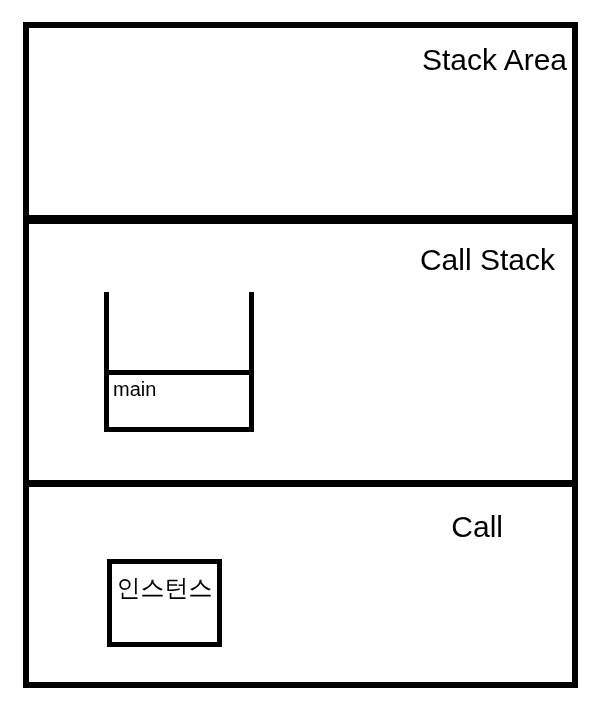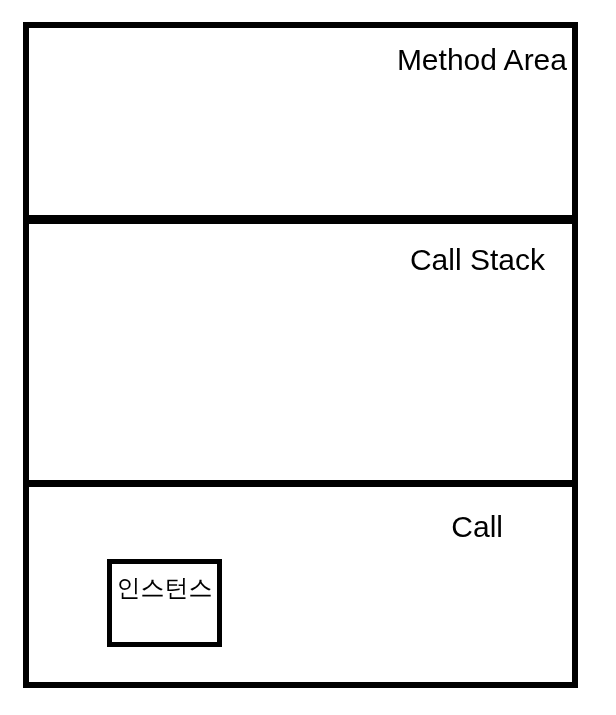--- a/index.html
+++ b/index.html
@@ -29,21 +29,21 @@
   .section.heap        { top: 481px; height: 207px; }
 
   .section-title {
     position: absolute;
     font-size: 30px;
     line-height: 1.1;
     white-space: nowrap;
     color: #000000;
   }
   .title-method-area { top: 43px;  right: 49px;  }
-  .title-call-stack  { top: 243px; right: 71px;  }
+  .title-call-stack  { top: 243px; right: 61px;  }
   .title-heap        { top: 510px; right: 113px; }
 
   .class-data-box {
     position: absolute;
     left: 88px;
     top: 45px;
     width: 110px;
     height: 106px;
     box-sizing: border-box;
     border: 5px solid #000000;
@@ -94,24 +94,29 @@
     line-height: 24px;
     margin-top: 29px;
   }
 </style>
 </head>
 <body>
 
 <div class="canvas">
 
   <div class="section method-area"></div>
-  <div class="section-title title-method-area">Method Area</div>
+  <div class="section-title title-method-area">Stack Area</div>
 
   <div class="section call-stack"></div>
   <div class="section-title title-call-stack">Call Stack</div>
+  <div class="stack-shape">
+    <div class="stack-frame">
+      <span>main</span>
+    </div>
+  </div>
 
   <div class="section heap"></div>
   <div class="section-title title-heap">Call</div>
   <div class="instance-box">
     <span>인스턴스</span>
   </div>
 
 </div>
 
 </body></html>

